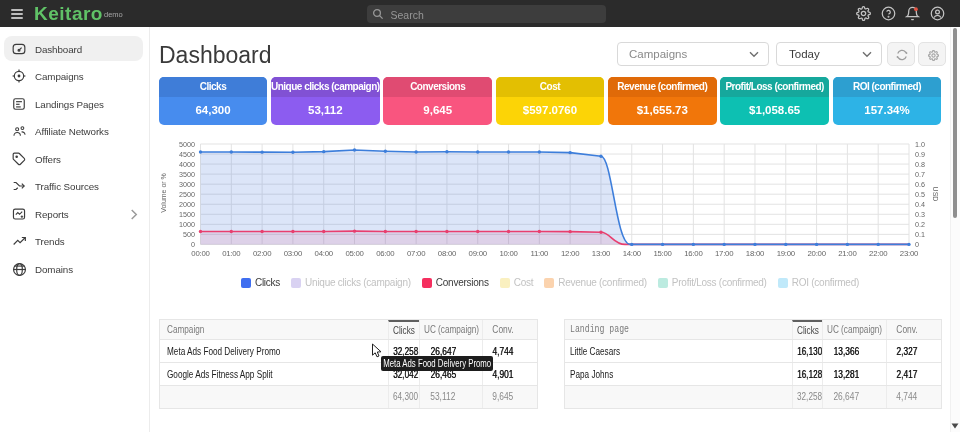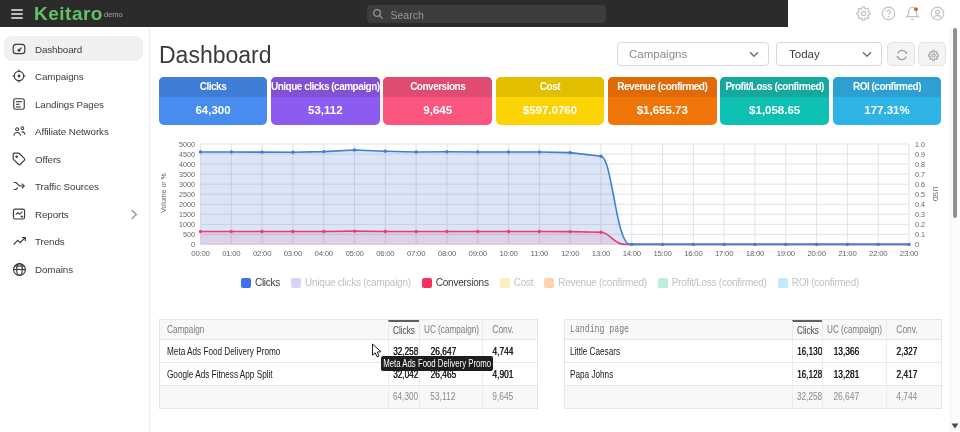--- a/index.html
+++ b/index.html
@@ -1,21 +1,21 @@
 <!DOCTYPE html>
 <html><head>
 <meta charset="utf-8">
 <style>
 * { margin:0; padding:0; box-sizing:border-box; }
 html,body { width:960px; height:432px; overflow:hidden; background:#fff;
   font-family:"Liberation Sans", sans-serif; }
 .abs { position:absolute; }
 
 
-#topbar { position:absolute; left:0; top:0; width:788px; height:27px; background:#2b2b2b; }
+#topbar { position:absolute; left:0; top:0; width:960px; height:27px; background:#2b2b2b; }
 #burger div { position:absolute; left:11px; width:12px; height:2px; background:#bdbdbd; border-radius:1px; }
 #logo { position:absolute; left:34px; top:3px; font-size:19px; font-weight:bold; color:#60c267; letter-spacing:0.5px; }
 #demo { position:absolute; left:104px; top:9.5px; font-size:7.5px; color:#a5a5a5; }
 #search { position:absolute; left:366.5px; top:4.5px; width:239px; height:18.5px; background:#3d3d3d; border-radius:4px; }
 #search span { position:absolute; left:24px; top:4px; font-size:10.5px; color:#979797; }
 .tbicon { position:absolute; top:6px; }
 
 
 #sidebar { position:absolute; left:0; top:27px; width:150px; height:405px; background:#fff; border-right:1px solid #ececec; }
 .sitem { position:absolute; left:0; width:150px; height:27px; }
@@ -231,21 +231,21 @@
 <div class="card" style="left:608px; background:#f1760a;">
     <div class="hd" style="background:#e06a08;">Revenue (confirmed)</div>
     <div class="bd">$1,655.73</div>
   </div>
 <div class="card" style="left:720.4px; background:#0dc0b2;">
     <div class="hd" style="background:#16a89c;">Profit/Loss (confirmed)</div>
     <div class="bd">$1,058.65</div>
   </div>
 <div class="card" style="left:832.7px; background:#2db3e6;">
     <div class="hd" style="background:#2d9fd0;">ROI (confirmed)</div>
-    <div class="bd">177.31%</div>
+    <div class="bd">157.34%</div>
   </div>
 
 <svg id="chart" style="position:absolute; left:155px; top:132px;" width="795" height="135" viewBox="0 0 795 135">
     <line x1="45.5" y1="12" x2="754" y2="12" stroke="#e3e3e3" stroke-width="1"></line>
     <line x1="45.5" y1="22.04" x2="754" y2="22.04" stroke="#e3e3e3" stroke-width="1"></line>
     <line x1="45.5" y1="32.08" x2="754" y2="32.08" stroke="#e3e3e3" stroke-width="1"></line>
     <line x1="45.5" y1="42.12" x2="754" y2="42.12" stroke="#e3e3e3" stroke-width="1"></line>
     <line x1="45.5" y1="52.16" x2="754" y2="52.16" stroke="#e3e3e3" stroke-width="1"></line>
     <line x1="45.5" y1="62.2" x2="754" y2="62.2" stroke="#e3e3e3" stroke-width="1"></line>
     <line x1="45.5" y1="72.24" x2="754" y2="72.24" stroke="#e3e3e3" stroke-width="1"></line>

